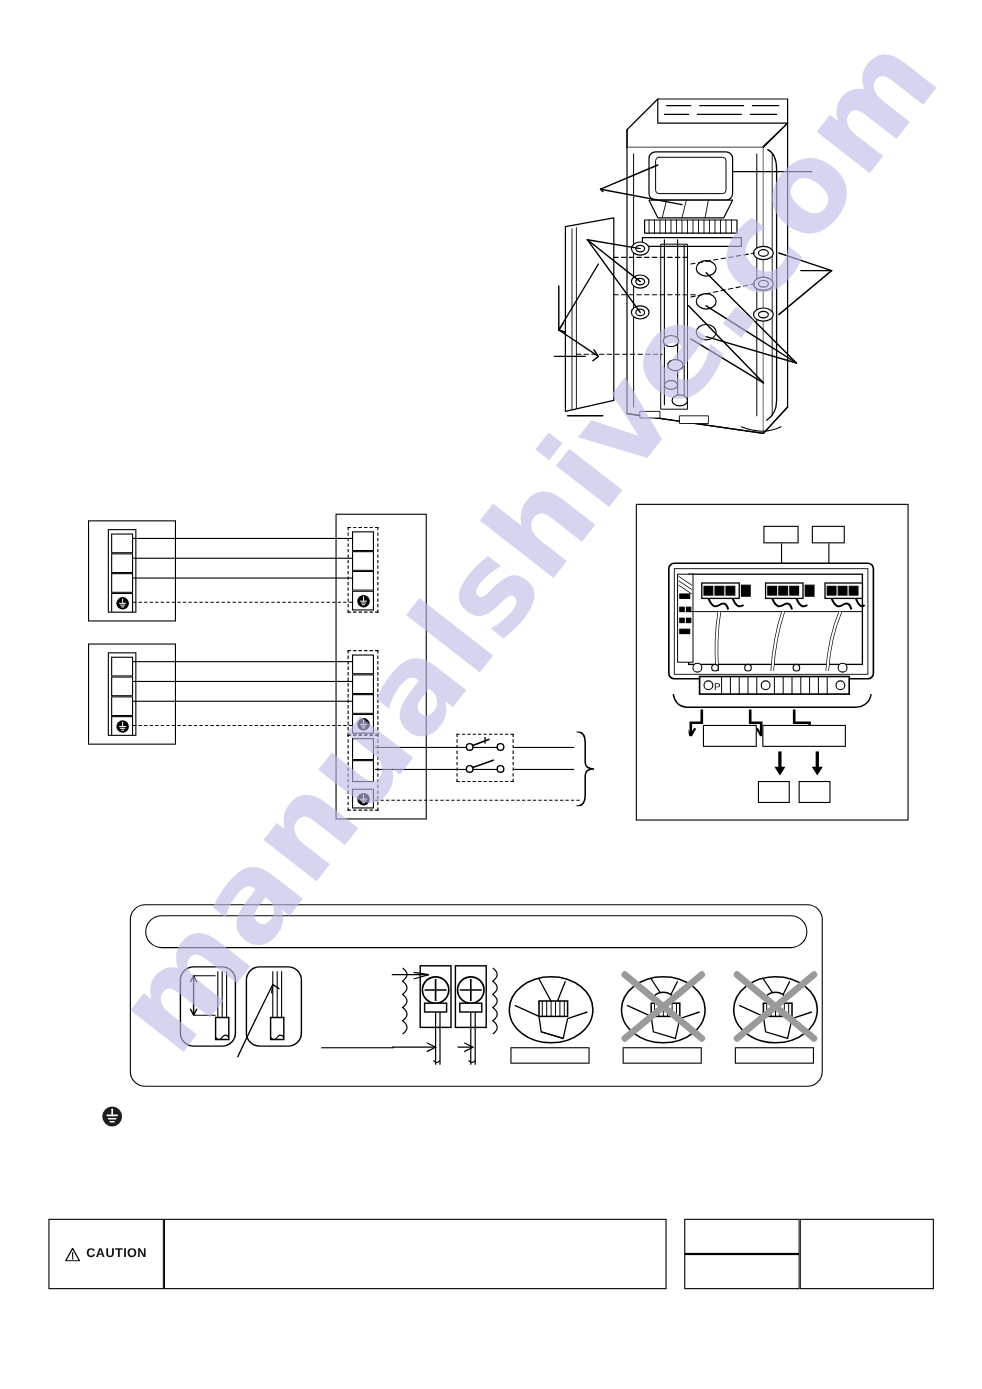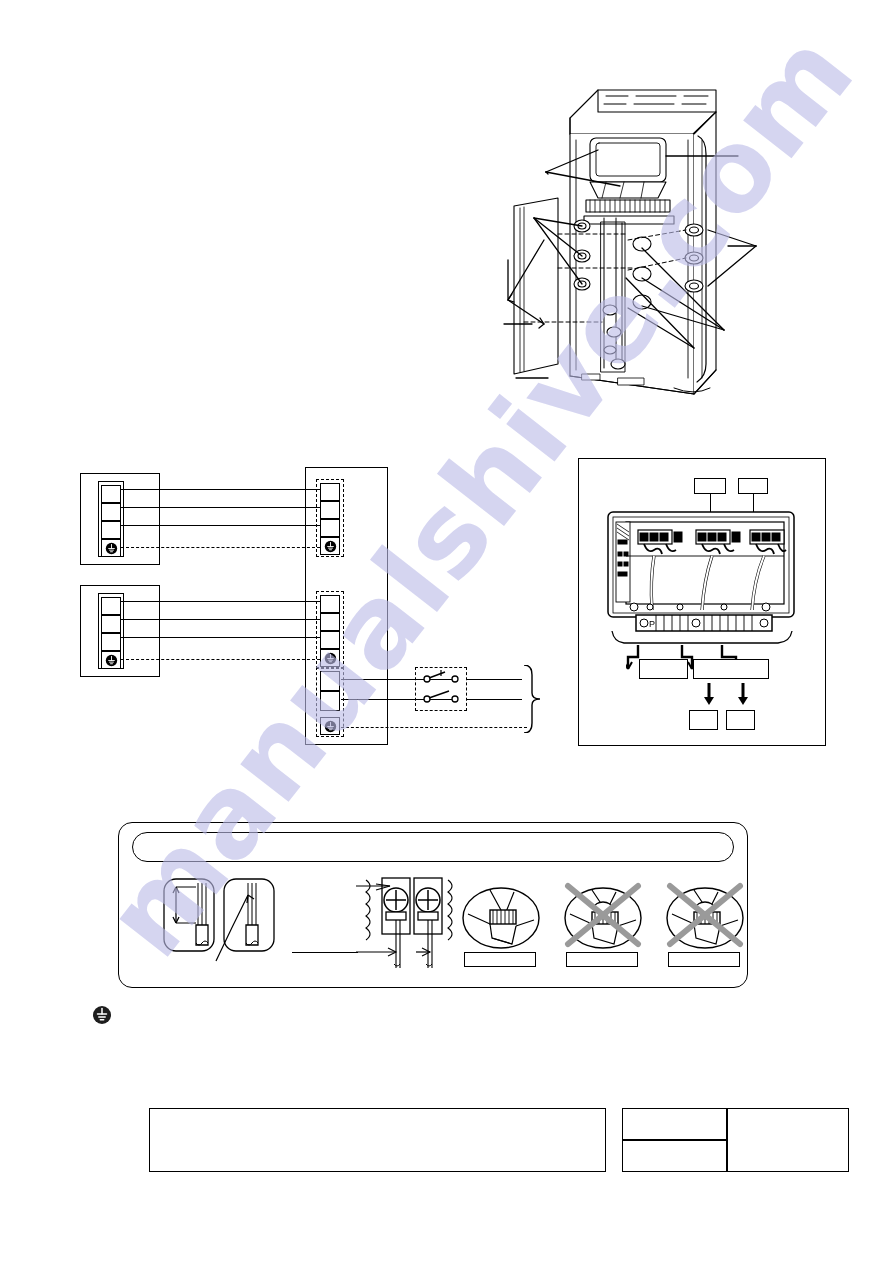--- a/index.html
+++ b/index.html
@@ -507,20 +507,28 @@
       <g stroke="#fff" stroke-width="1.5" stroke-linecap="round">
         <path d="M10 3.5 L10 9"></path>
         <path d="M5.5 9 L14.5 9"></path>
         <path d="M6.8 12 L13.2 12"></path>
         <path d="M8.3 14.8 L11.7 14.8"></path>
       </g>
     </svg>
   </div>
 
   <div id="caution-row">
+    <div class="caution-label">
+      <svg class="tri" viewBox="0 0 16 15">
+        <path d="M8 1 L15.2 14 L0.8 14 Z" fill="#fff" stroke="#000" stroke-width="1.3" stroke-linejoin="round"></path>
+        <path d="M8 5.5 L8 10" stroke="#000" stroke-width="1.2" stroke-linecap="round"></path>
+        <circle cx="8" cy="11.8" r=".85" fill="#000"></circle>
+      </svg>
+      <span class="caution-text">CAUTION</span>
+    </div>
 
     <div class="ct-cell" style="left:105px;top:0;width:457px;height:64px;"></div>
 
     <div class="ct-cell" style="left:578px;top:0;width:105px;height:32px;"></div>
     <div class="ct-cell" style="left:578px;top:32px;width:105px;height:32px;"></div>
     <div class="ct-cell" style="left:683px;top:0;width:122px;height:64px;"></div>
   </div>
 
 </div>
 

